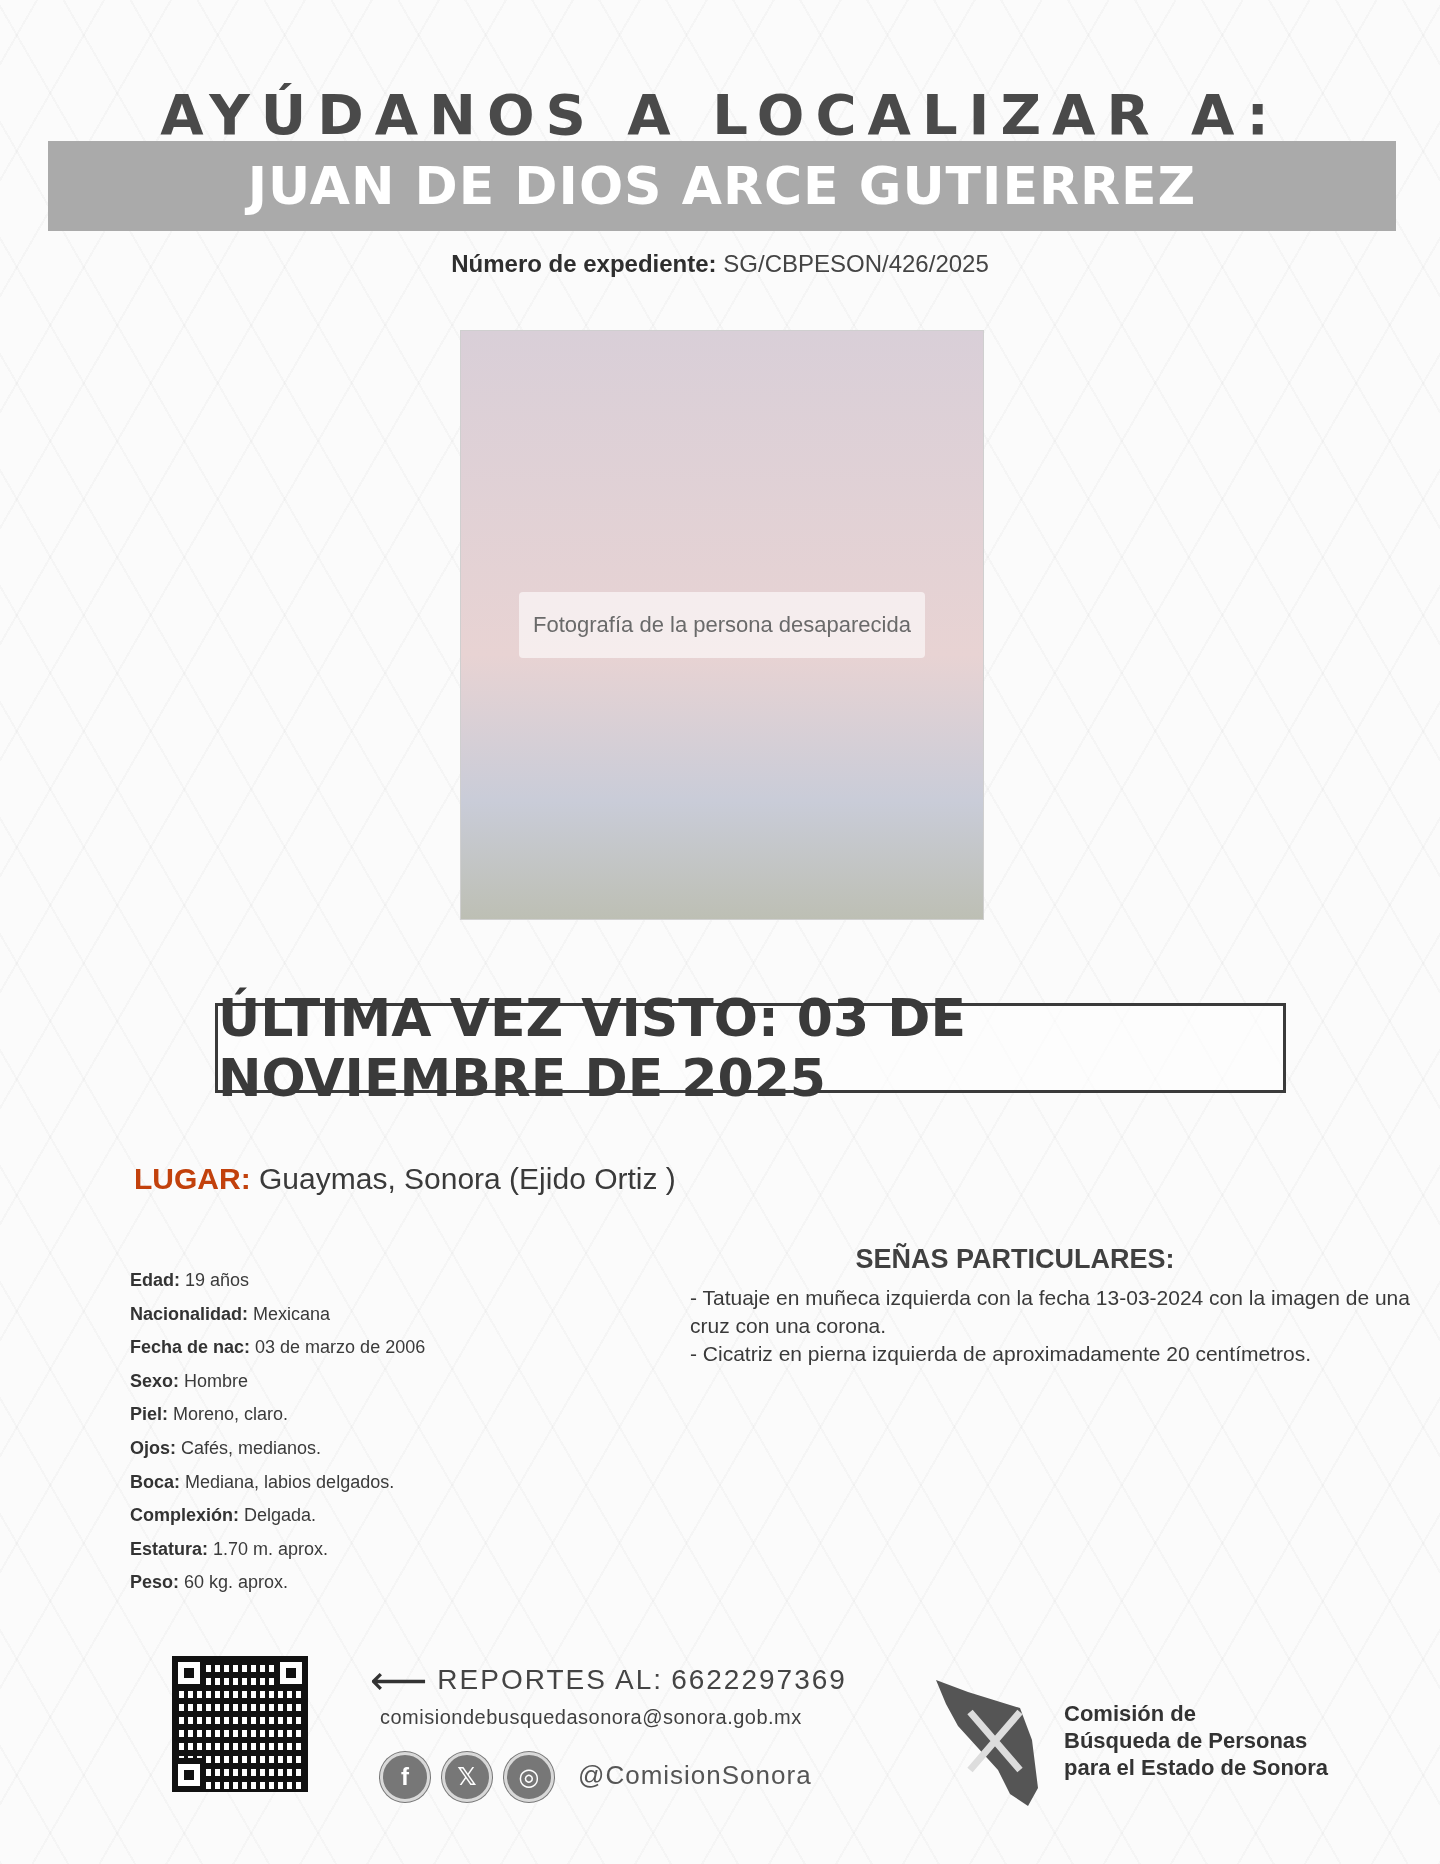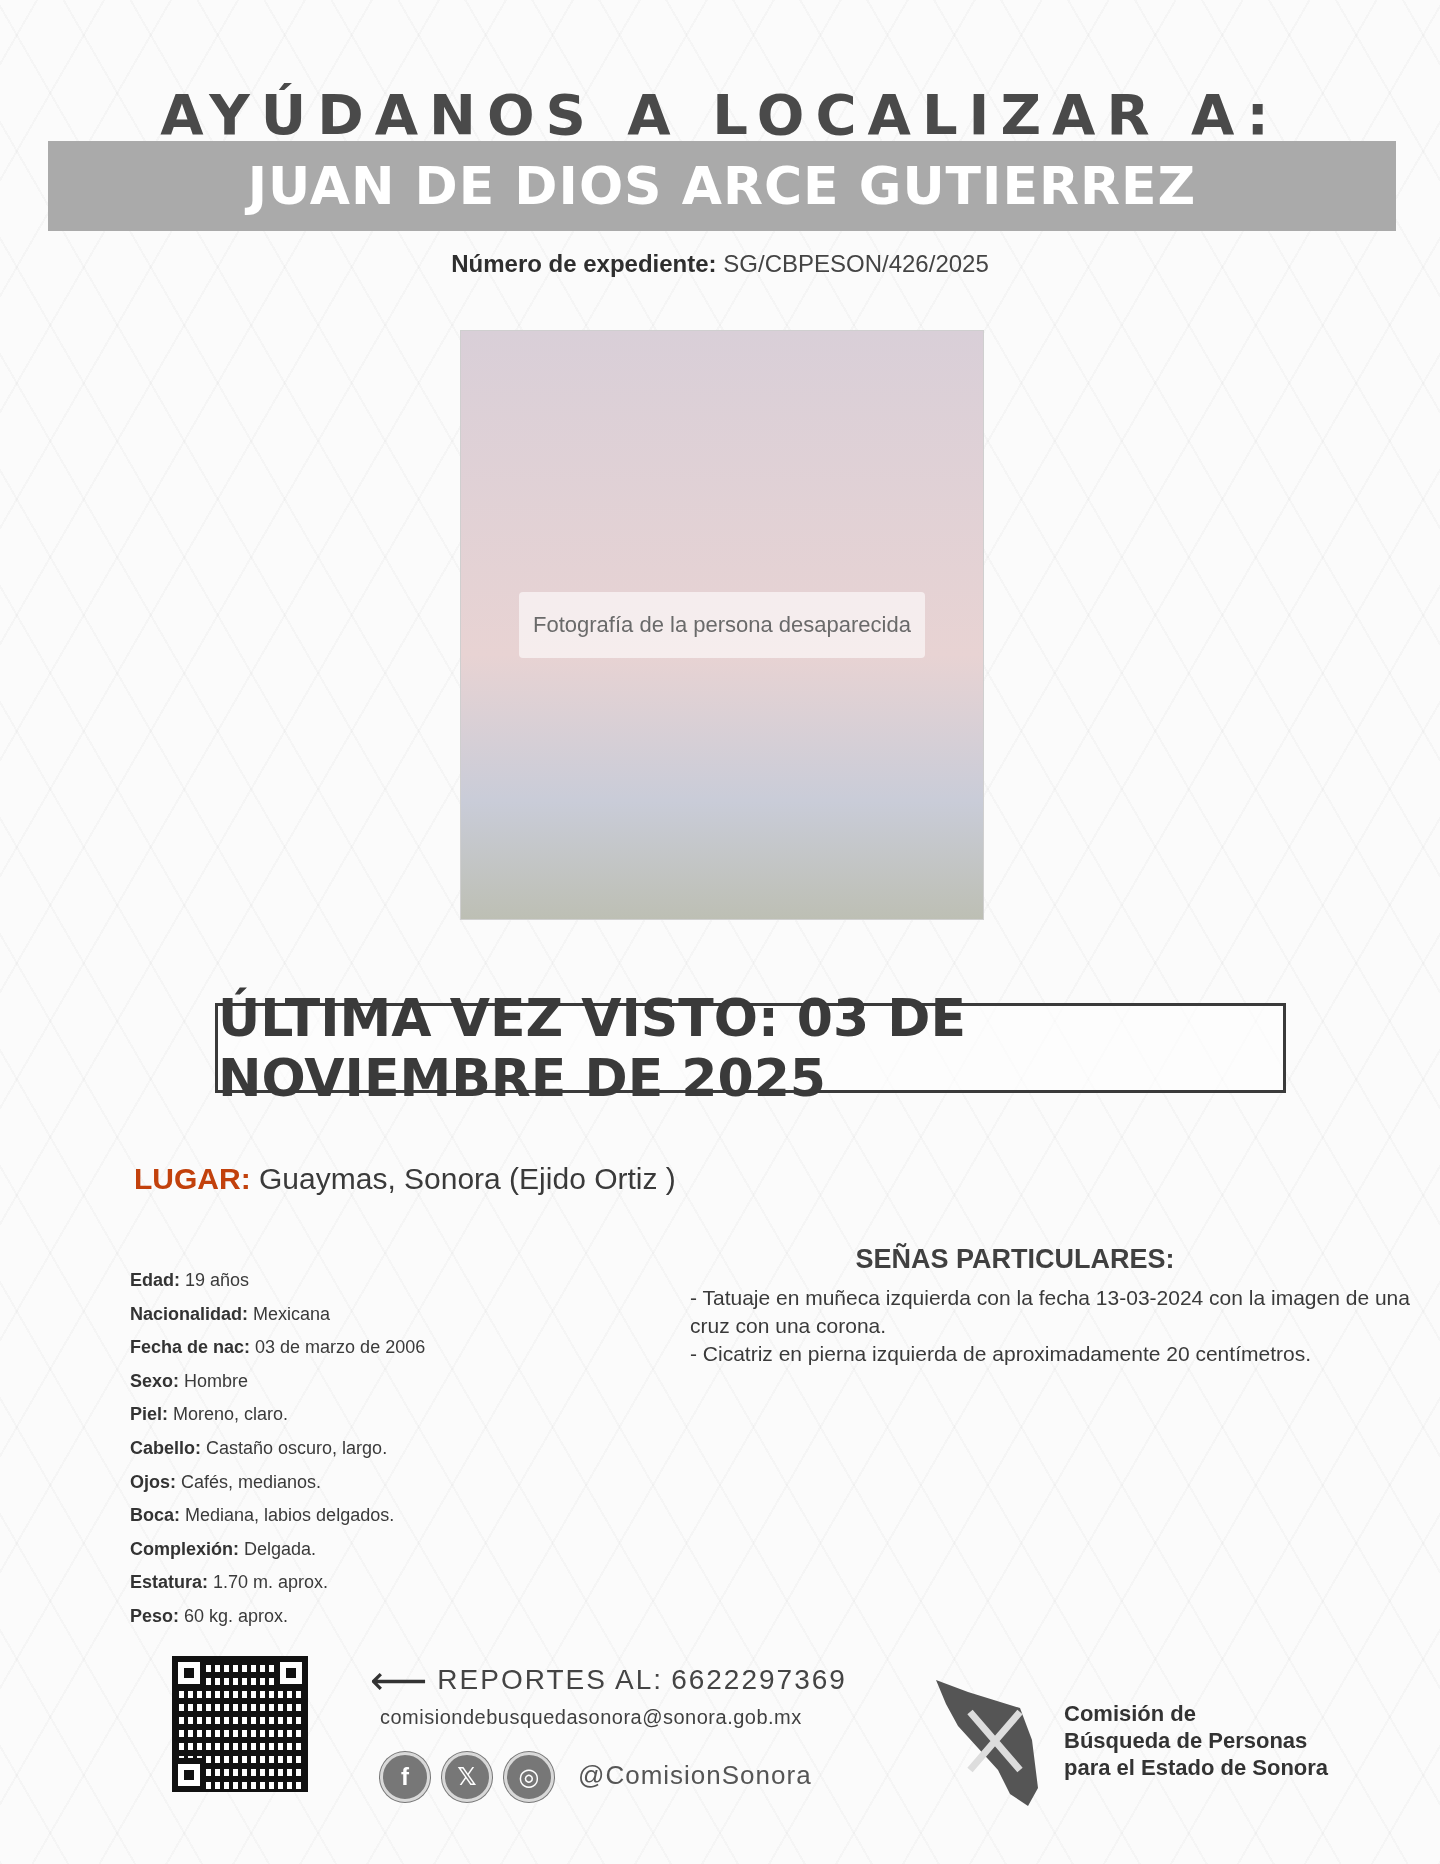--- a/index.html
+++ b/index.html
@@ -121,21 +121,20 @@
   <b>LUGAR:</b>
   <span>Guaymas, Sonora  (Ejido Ortiz )</span>
 </div>
 
 <div class="abs details">
   <div class="row"><b>Edad:</b> <span>19 años</span></div>
   <div class="row"><b>Nacionalidad:</b> <span>Mexicana</span></div>
   <div class="row"><b>Fecha de nac:</b> <span>03 de marzo de 2006</span></div>
   <div class="row"><b>Sexo:</b> <span>Hombre</span></div>
   <div class="row"><b>Piel:</b> <span>Moreno, claro.</span></div>
-  <div class="row"><b>Cabello:</b> <span>Castaño oscuro, largo.</span></div>
   <div class="row"><b>Ojos:</b> <span>Cafés, medianos.</span></div>
   <div class="row"><b>Boca:</b> <span>Mediana, labios delgados.</span></div>
   <div class="row"><b>Complexión:</b> <span>Delgada.</span></div>
   <div class="row"><b>Estatura:</b> <span>1.70 m. aprox.</span></div>
   <div class="row"><b>Peso:</b> <span>60 kg. aprox.</span></div>
 </div>
 
 <div class="abs senas-title">SEÑAS PARTICULARES:</div>
 <div class="abs senas">
   <div>- Tatuaje en muñeca izquierda con la fecha 13-03-2024 con la imagen de una cruz con una corona.</div>

